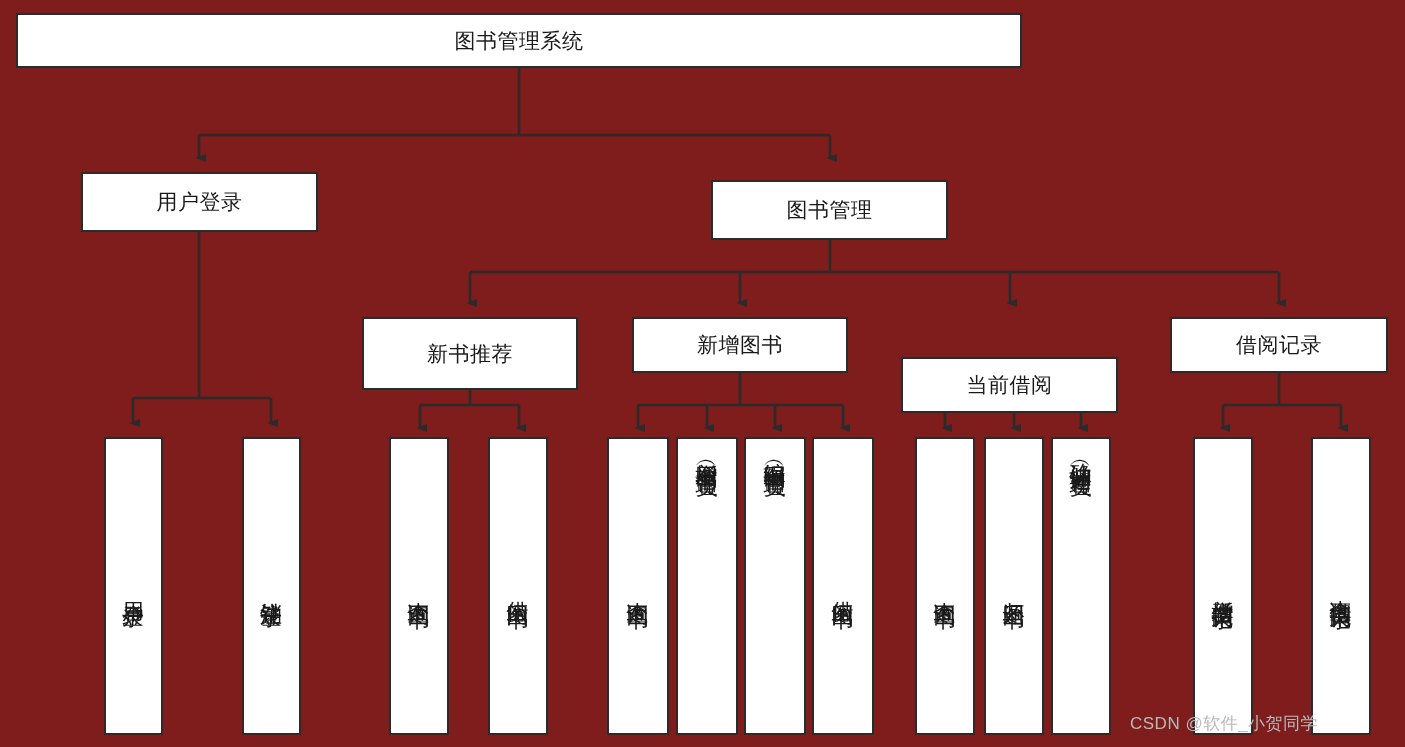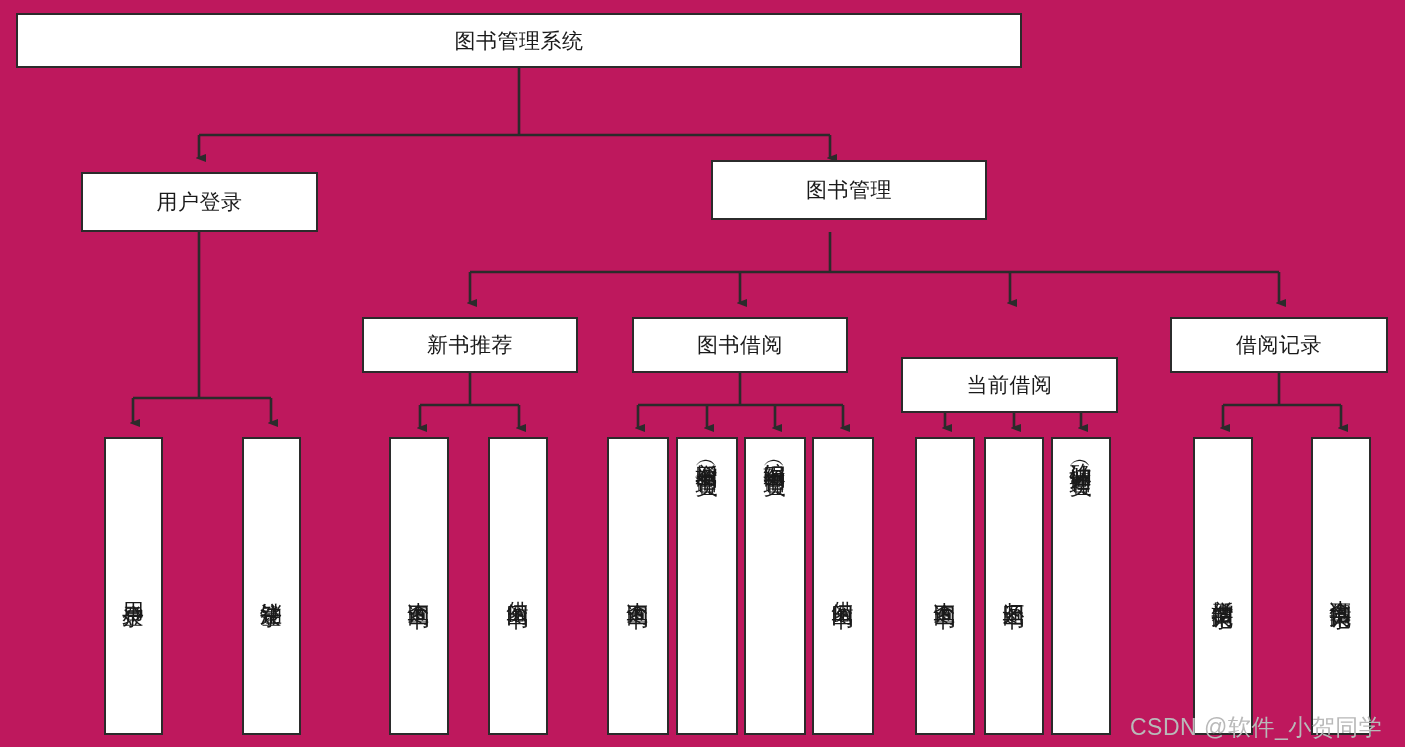--- a/index.html
+++ b/index.html
@@ -7,21 +7,21 @@
     padding: 0;
     background: #ffffff;
   }
   body {
     font-family: "Liberation Sans", "DejaVu Sans", sans-serif;
   }
   #canvas {
     position: relative;
     width: 1405px;
     height: 747px;
-    background: #be185d;
+    background: #7f1d1d;
     overflow: hidden;
   }
   svg.edges {
     position: absolute;
     left: 0;
     top: 0;
     width: 1405px;
     height: 747px;
     pointer-events: none;
   }
@@ -59,21 +59,21 @@
   .node.vertical.top-aligned {
     align-items: flex-start;
   }
   .node.vertical.top-aligned .node-label {
     margin-top: 2px;
   }
   .watermark {
     position: absolute;
     left: 1130px;
     top: 712px;
-    font-size: 23px;
+    font-size: 17px;
     color: #b9b9b9;
     white-space: nowrap;
     letter-spacing: 0.5px;
   }
 </style>
 </head>
 <body>
 
 <div id="canvas">
 
@@ -127,29 +127,29 @@
     </g>
   </svg>
 
   <div class="node" style="left:16px; top:13px; width:1006px; height:55px;">
     <span class="node-label">图书管理系统</span>
   </div>
 
   <div class="node" style="left:81px; top:172px; width:237px; height:60px;">
     <span class="node-label">用户登录</span>
   </div>
-  <div class="node" style="left:711px; top:160px; width:276px; height:60px;">
+  <div class="node" style="left:711px; top:180px; width:237px; height:60px;">
     <span class="node-label">图书管理</span>
   </div>
 
-  <div class="node" style="left:362px; top:317px; width:216px; height:56px;">
+  <div class="node" style="left:362px; top:317px; width:216px; height:73px;">
     <span class="node-label">新书推荐</span>
   </div>
   <div class="node" style="left:632px; top:317px; width:216px; height:56px;">
-    <span class="node-label">图书借阅</span>
+    <span class="node-label">新增图书</span>
   </div>
   <div class="node" style="left:901px; top:317px; width:217px; height:56px;margin-top:40px;">
     <span class="node-label">当前借阅</span>
   </div>
   <div class="node" style="left:1170px; top:317px; width:218px; height:56px;text-align:center;">
     <span class="node-label">借阅记录</span>
   </div>
 
   <div class="node vertical" style="left:104px; top:437px; width:59px; height:298px;">
     <span class="node-label">用户登录</span>

